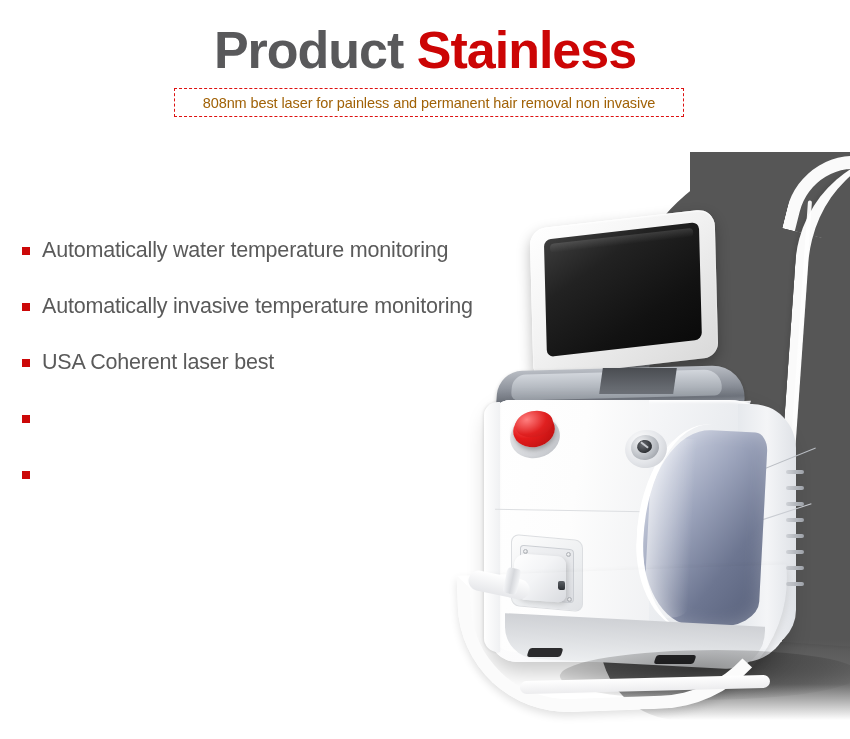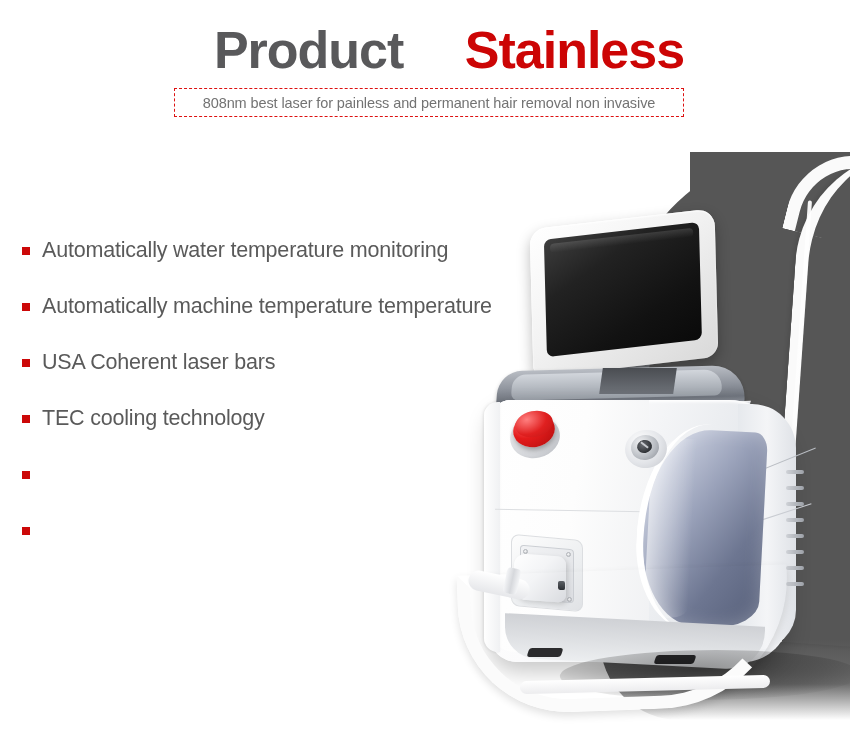--- a/index.html
+++ b/index.html
@@ -12,32 +12,32 @@
   }
   .page { position:relative; width:850px; height:739px; background:#fff; }
 
   
   .header { position:absolute; top:0; left:0; width:850px; height:130px; z-index:40; }
   .title {
     position:absolute; top:24px; left:0; width:850px;
     text-align:center; white-space:nowrap;
     font-size:52px; font-weight:bold; letter-spacing:-1px; line-height:1;
   }
-  .title .t-gray { color:#59595b;margin-left:48px; }
+  .title .t-gray { color:#59595b; }
   .title .t-red  { color:#cc0505; }
 
   .subtitle-box {
     position:absolute; top:88px; left:174px;
     width:510px; height:29px;
     border:1px dashed #dd1111;
     display:flex; align-items:center; justify-content:center;
     background:#fff;
   }
   .subtitle-text {
-    font-size:14.5px; color:#737373; white-space:nowrap; letter-spacing:-0.1px;
+    font-size:14.5px; color:#a16207; white-space:nowrap; letter-spacing:-0.1px;
   }
 
   
   .features { position:absolute; top:222px; left:22px; width:540px; z-index:35; }
   .feature-row {
     position:relative; height:56px; display:flex; align-items:center;
   }
   .bullet-marker {
     width:8px; height:8px; background:#cc0808;
     flex:0 0 8px; margin-right:12px; margin-top:1px;
@@ -425,31 +425,27 @@
     </div>
   </div>
 
   <div class="features">
     <div class="feature-row">
       <span class="bullet-marker"></span>
       <span class="feature-text">Automatically water temperature monitoring</span>
     </div>
     <div class="feature-row">
       <span class="bullet-marker"></span>
-      <span class="feature-text">Automatically machine temperature temperature</span>
+      <span class="feature-text">Automatically invasive temperature monitoring</span>
     </div>
     <div class="feature-row">
       <span class="bullet-marker"></span>
-      <span class="feature-text">USA Coherent laser bars</span>
+      <span class="feature-text">USA Coherent laser best</span>
     </div>
     <div class="feature-row">
       <span class="bullet-marker"></span>
-      <span class="feature-text">TEC cooling technology</span>
     </div>
     <div class="feature-row">
       <span class="bullet-marker"></span>
     </div>
-    <div class="feature-row">
-      <span class="bullet-marker"></span>
-    </div>
   </div>
 
 </div>
 
 </body></html>

